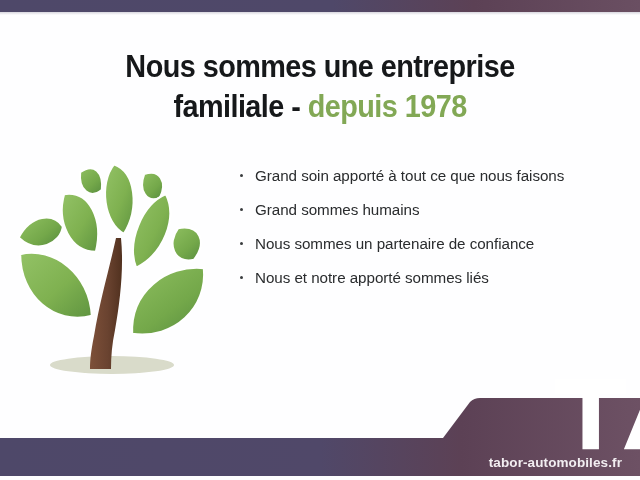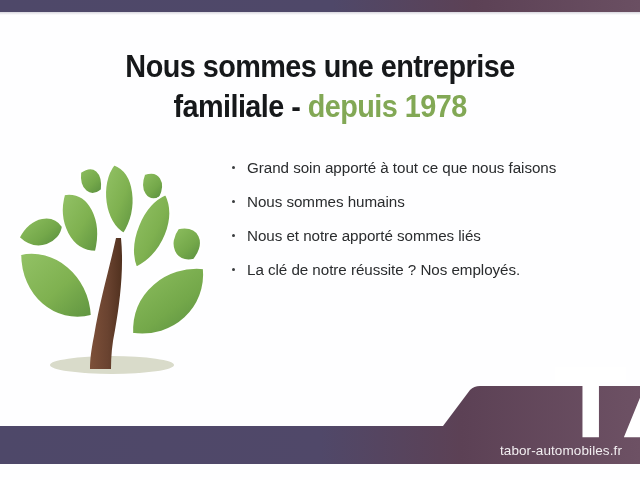--- a/index.html
+++ b/index.html
@@ -78,21 +78,21 @@
     width: 212px;
     height: 240px;
   }
 
   
   .bullets {
     position: absolute;
     left: 228px;
     top: 152px;
     width: 400px;
-    margin: 0;
+    margin: 8px;
     padding: 0;
     list-style: none;
   }
   .bullets li {
     position: relative;
     padding-left: 19px;
     height: 34px;
     line-height: 31px;
     font-size: 15.2px;
     color: #2a2c2e;
@@ -108,23 +108,24 @@
     width: 3px;
     height: 3px;
     border-radius: 50%;
     background: #3a3c3e;
   }
 
   
   .footer {
     position: absolute;
     left: 0;
-    bottom: 16px;
+    bottom: 4px;
     width: 640px;
     height: 80px;
+    font-weight: bold;
   }
   .footer svg {
     display: block;
     width: 640px;
     height: 80px;
   }
   .footer-content {
     position: absolute;
     right: 16px;
     bottom: 6px;
@@ -204,23 +205,23 @@
 
         <path d="M12 104 C 46 96, 82 124, 84 166 C 46 176, 12 146, 12 104 Z" fill="url(#lfA)"></path>
 
         <path d="M196 118 C 200 158, 166 190, 124 184 C 122 142, 158 114, 196 118 Z" fill="url(#lfB)"></path>
       </g>
     </svg>
   </div>
 
   <ul class="bullets">
     <li>Grand soin apporté à tout ce que nous faisons</li>
-    <li>Nous sommes humains</li>
+    <li>Grand sommes humains</li>
+    <li>Nous sommes un partenaire de confiance</li>
     <li>Nous et notre apporté sommes liés</li>
-    <li>La clé de notre réussite ? Nos employés.</li>
   </ul>
 
   <div class="footer">
     <svg viewBox="0 0 640 80" xmlns="http://www.w3.org/2000/svg" preserveAspectRatio="none" aria-hidden="true">
       <defs>
         <linearGradient id="barG" x1="0" y1="0" x2="1" y2="0">
           <stop offset="0%" stop-color="#4e4869"></stop>
           <stop offset="50%" stop-color="#504869"></stop>
           <stop offset="72%" stop-color="#5c4155"></stop>
           <stop offset="100%" stop-color="#6d5164"></stop>

